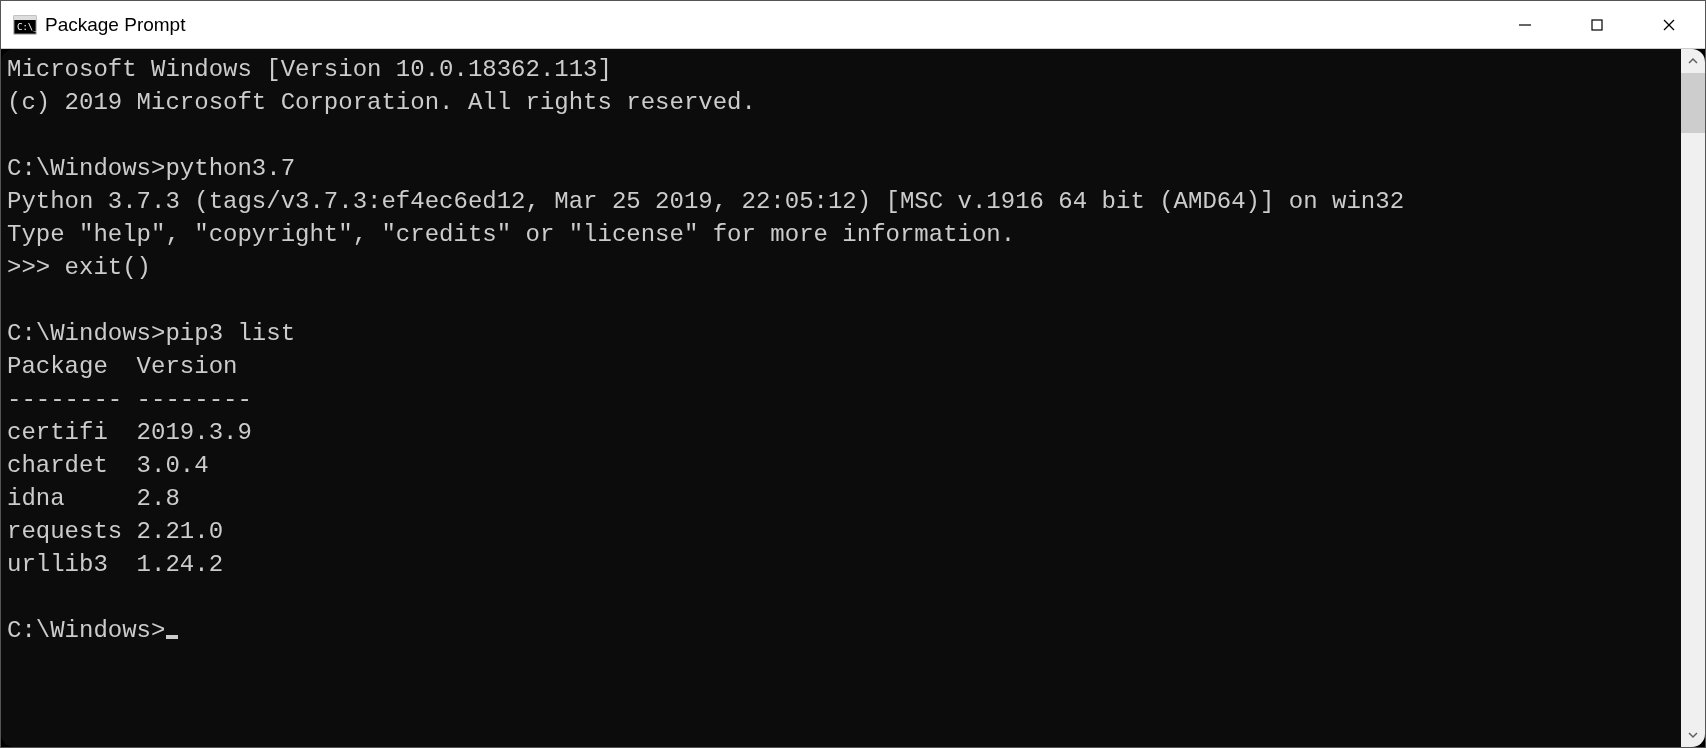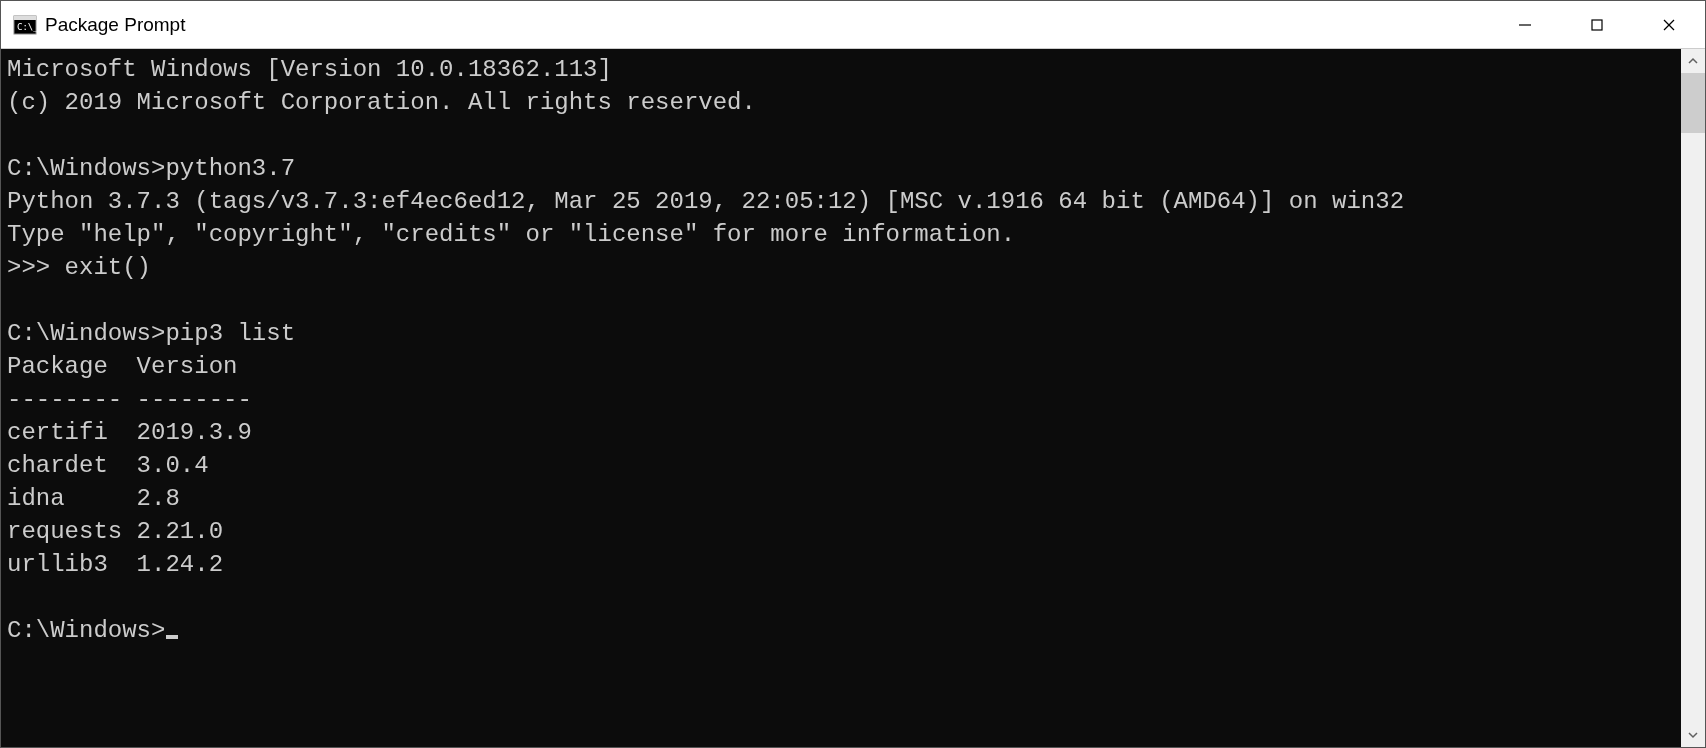--- a/index.html
+++ b/index.html
@@ -60,20 +60,21 @@
       cursor: pointer;
     }
     .win-btn svg {
       width: 16px;
       height: 16px;
     }
     .content-area {
       flex: 1;
       display: flex;
       overflow: hidden;
+      border-radius: 13px;
     }
     .terminal {
       flex: 1;
       background: #0c0c0c;
       color: #ccc;
       font-family: Consolas, "Courier New", monospace;
       font-size: 24px;
       line-height: 33px;
       padding: 4px 6px;
       white-space: pre;

